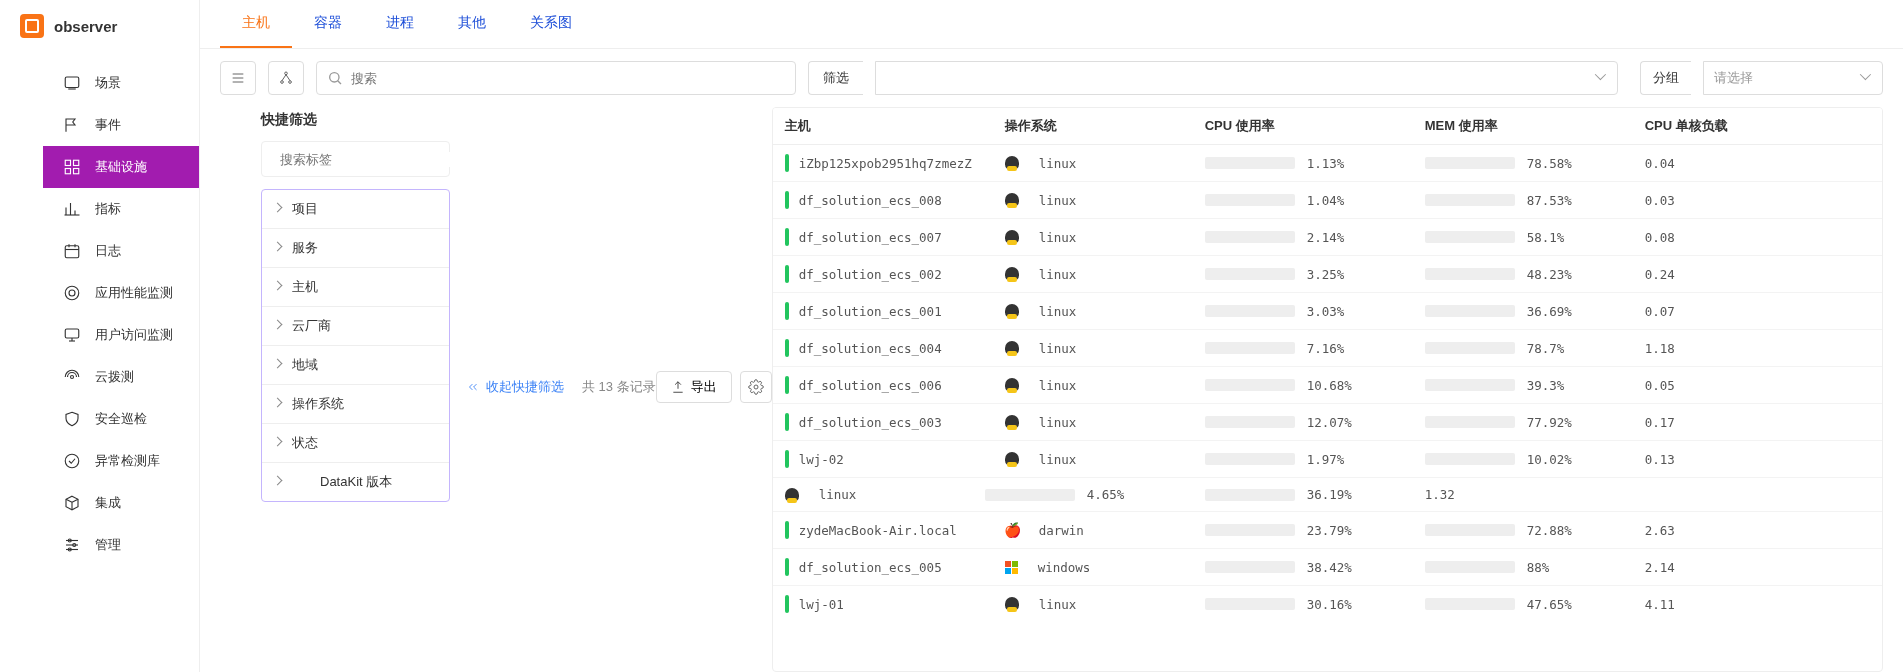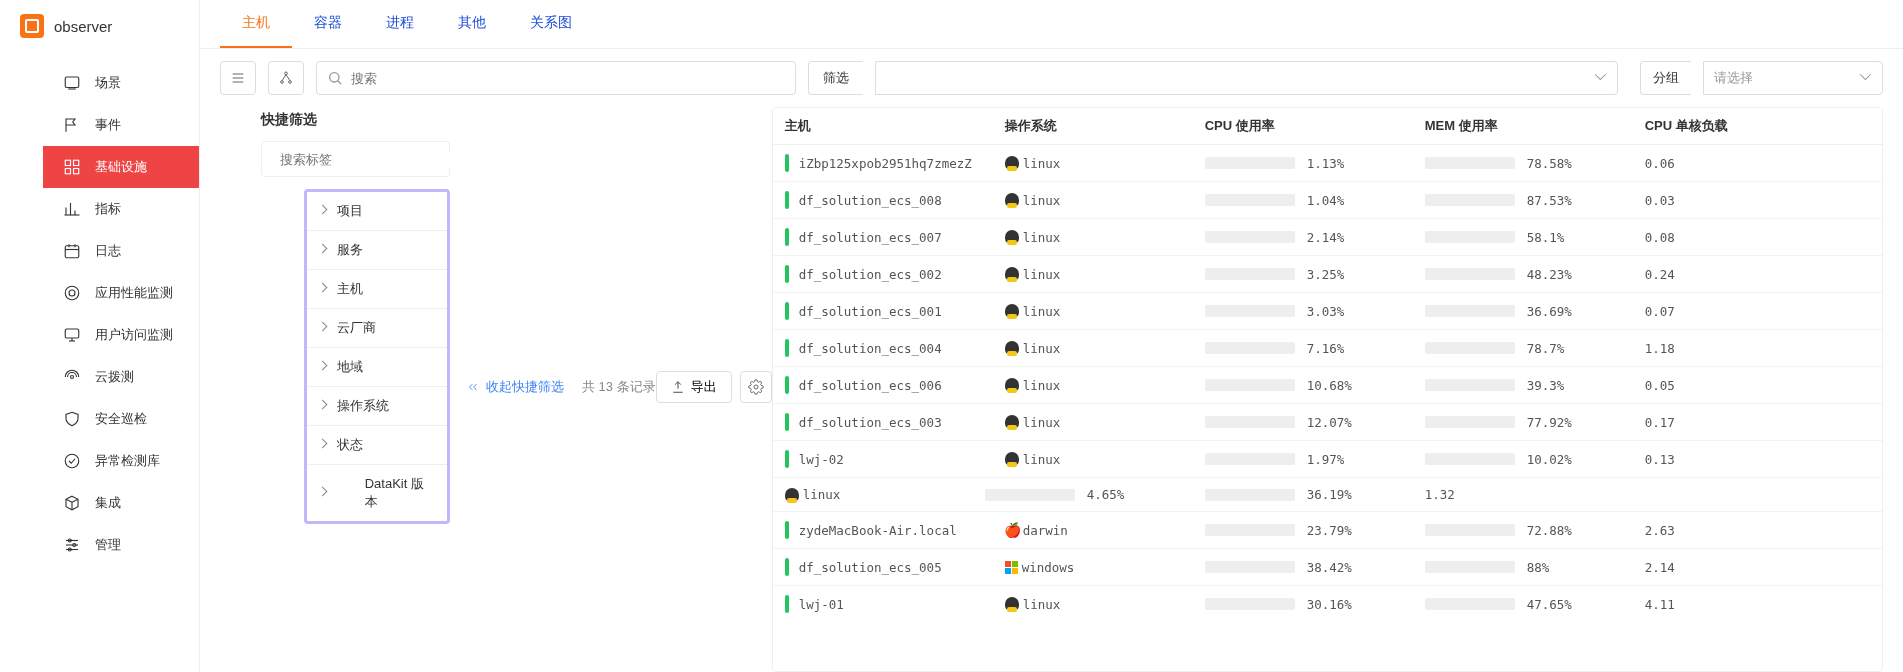--- a/index.html
+++ b/index.html
@@ -4,24 +4,24 @@
 <style>
 * { box-sizing: border-box; margin: 0; padding: 0; }
 body { font-family: -apple-system, BlinkMacSystemFont, "Segoe UI", "PingFang SC", "Microsoft YaHei", sans-serif; font-size: 13px; color: #333; background: #fff; }
 .app { display: flex; height: 672px; width: 1903px; }
 
 
 .sidebar { width: 200px; border-right: 1px solid #eee; display: flex; flex-direction: column; flex-shrink: 0; }
 .logo-row { display: flex; align-items: center; padding: 14px 20px; gap: 10px; }
 .logo-icon { width: 24px; height: 24px; background: #f97316; border-radius: 4px; position: relative; }
 .logo-icon::after { content: ""; position: absolute; inset: 5px; border: 2px solid #fff; border-radius: 2px; }
-.logo-text { font-size: 15px; font-weight: 400; color: #333; }
+.logo-text { font-size: 15px; font-weight: 700; color: #333; }
 .nav { display: flex; flex-direction: column; margin-top: 10px; }
 .nav-item { display: flex; align-items: center; padding: 12px 20px; gap: 14px; cursor: pointer; color: #333; margin-left: 43px; }
-.nav-item.active { background: #ef4444; color: #fff; }
+.nav-item.active { background: #a21caf; color: #fff; }
 .nav-item .icon { width: 18px; height: 18px; display: flex; align-items: center; justify-content: center; }
 .nav-item .icon svg { width: 18px; height: 18px; stroke: currentColor; fill: none; stroke-width: 1.5; }
 
 
 .main { flex: 1; display: flex; flex-direction: column; overflow: hidden; }
 
 
 .tabs { display: flex; gap: 0; border-bottom: 1px solid #eee; padding: 0 20px; }
 .tab { padding: 14px 22px; cursor: pointer; font-size: 14px; color: #1d4ed8; border-bottom: 2px solid transparent; }
 .tab.active { color: #f97316; border-bottom-color: #f97316; font-weight: 500; }
@@ -40,21 +40,21 @@
 .chev-down { width: 12px; height: 12px; }
 .chev-down::before { content: ""; display: block; width: 7px; height: 7px; border-right: 1px solid #999; border-bottom: 1px solid #999; transform: rotate(45deg) translateY(-2px); }
 
 
 .content { display: flex; flex: 1; overflow: hidden; padding: 0 20px; gap: 16px; }
 .filter-panel { width: 230px; flex-shrink: 0; padding-left: 41px; }
 .filter-header { font-size: 14px; font-weight: 600; color: #333; margin-bottom: 12px; padding-top: 4px; }
 .search-tag { height: 36px; border: 1px solid #eee; border-radius: 4px; display: flex; align-items: center; padding: 0 10px; gap: 8px; margin-bottom: 12px; }
 .search-tag input { border: none; outline: none; flex: 1; font-size: 13px; }
 .search-tag svg { width: 15px; height: 15px; stroke: #bbb; fill: none; stroke-width: 2; }
-.accordion { border: 3px solid #c4b5fd; border-radius: 4px; margin-left: 43px; }
+.accordion { border: 1px solid #c4b5fd; border-radius: 4px; }
 .acc-item { padding: 10px 12px; border-bottom: 1px solid #eee; display: flex; align-items: center; gap: 8px; cursor: pointer; font-size: 13px; color: #333; }
 .acc-item:last-child { border-bottom: none; gap: 36px; }
 .acc-item .chev { width: 10px; height: 10px; }
 .acc-item .chev::before { content: ""; display: block; width: 6px; height: 6px; border-right: 1.5px solid #888; border-bottom: 1.5px solid #888; transform: rotate(-45deg); }
 
 
 .table-area { flex: 1; display: flex; flex-direction: row; overflow: hidden; }
 .table-top { display: flex; align-items: center; justify-content: space-between; padding: 4px 0 10px; }
 .table-top-left { display: flex; align-items: center; gap: 18px; }
 .collapse-link { color: #3b82f6; font-size: 13px; display: flex; align-items: center; gap: 6px; cursor: pointer; }
@@ -70,21 +70,21 @@
 .thead { display: flex; background: #fff; border-bottom: 1px solid #eee; font-weight: 600; font-size: 13px; color: #333; }
 .th, .td { padding: 9px 12px; display: flex; align-items: center; }
 .col-host { width: 220px; flex-shrink: 0; }
 .col-os { width: 200px; flex-shrink: 0; }
 .col-cpu { width: 220px; flex-shrink: 0; }
 .col-mem { width: 220px; flex-shrink: 0; }
 .col-load { flex: 1; }
 .tbody .tr { display: flex; border-bottom: 1px solid #f3f3f3; font-family: "SFMono-Regular", Consolas, monospace; font-size: 12.5px; color: #555; }
 .tbody .tr:last-child { border-bottom: none; }
 .status-bar { width: 4px; height: 18px; background: #22c55e; border-radius: 2px; margin-right: 10px; }
-.os-cell { display: flex; align-items: center; gap: 4px; }
+.os-cell { display: flex; align-items: center; gap: 20px; }
 .os-icon { width: 14px; height: 14px; display: inline-block; }
 .os-linux { background: #333; border-radius: 50% 50% 40% 40%; position: relative; }
 .os-linux::after { content: ""; position: absolute; bottom: -1px; left: 2px; right: 2px; height: 5px; background: #f5c518; border-radius: 2px; }
 .os-darwin { color: #555; font-size: 14px; line-height: 1; }
 .os-windows { display: grid; grid-template-columns: 1fr 1fr; grid-template-rows: 1fr 1fr; gap: 1px; width: 13px; height: 13px; }
 .os-windows span:nth-child(1) { background: #f25022; }
 .os-windows span:nth-child(2) { background: #7fba00; }
 .os-windows span:nth-child(3) { background: #00a4ef; }
 .os-windows span:nth-child(4) { background: #ffb900; }
 .bar-wrap { width: 90px; height: 12px; background: #eee; border-radius: 2px; overflow: hidden; margin-right: 12px; }
@@ -369,21 +369,21 @@
                 </div>
     <div class="td col-cpu col-metric">
                   <span class="bar-wrap"><span class="bar-fill" style="width:1.13%;background:#3b82f6"></span></span>
                   <span class="metric-val">1.13%</span>
                 </div>
     <div class="td col-mem col-metric">
                   <span class="bar-wrap"><span class="bar-fill" style="width:78.58%;background:#f59e0b"></span></span>
                   <span class="metric-val">78.58%</span>
                 </div>
     <div class="td col-load">
-                  <span class="metric-val">0.06</span>
+                  <span class="metric-val">0.04</span>
                 </div>
               </div>
               <div class="tr">
     <div class="td col-host">
                   <span class="status-bar"></span>
                   <span>df_solution_ecs_008</span>
                 </div>
     <div class="td col-os os-cell">
                   <span class="os-icon os-linux"></span>
                   <span>linux</span>

